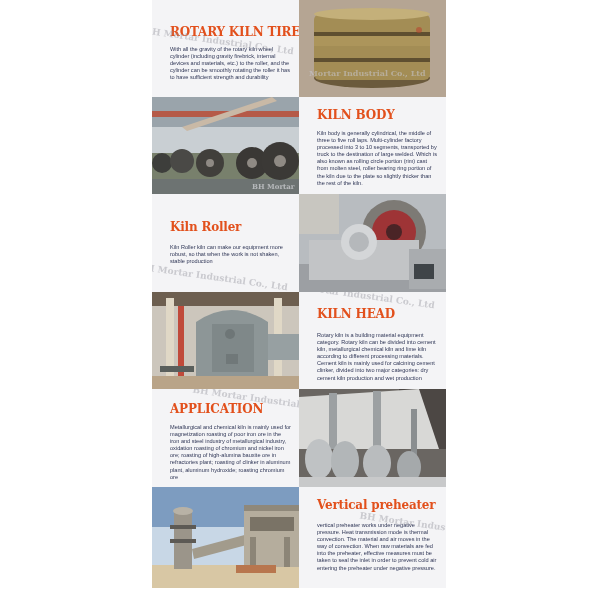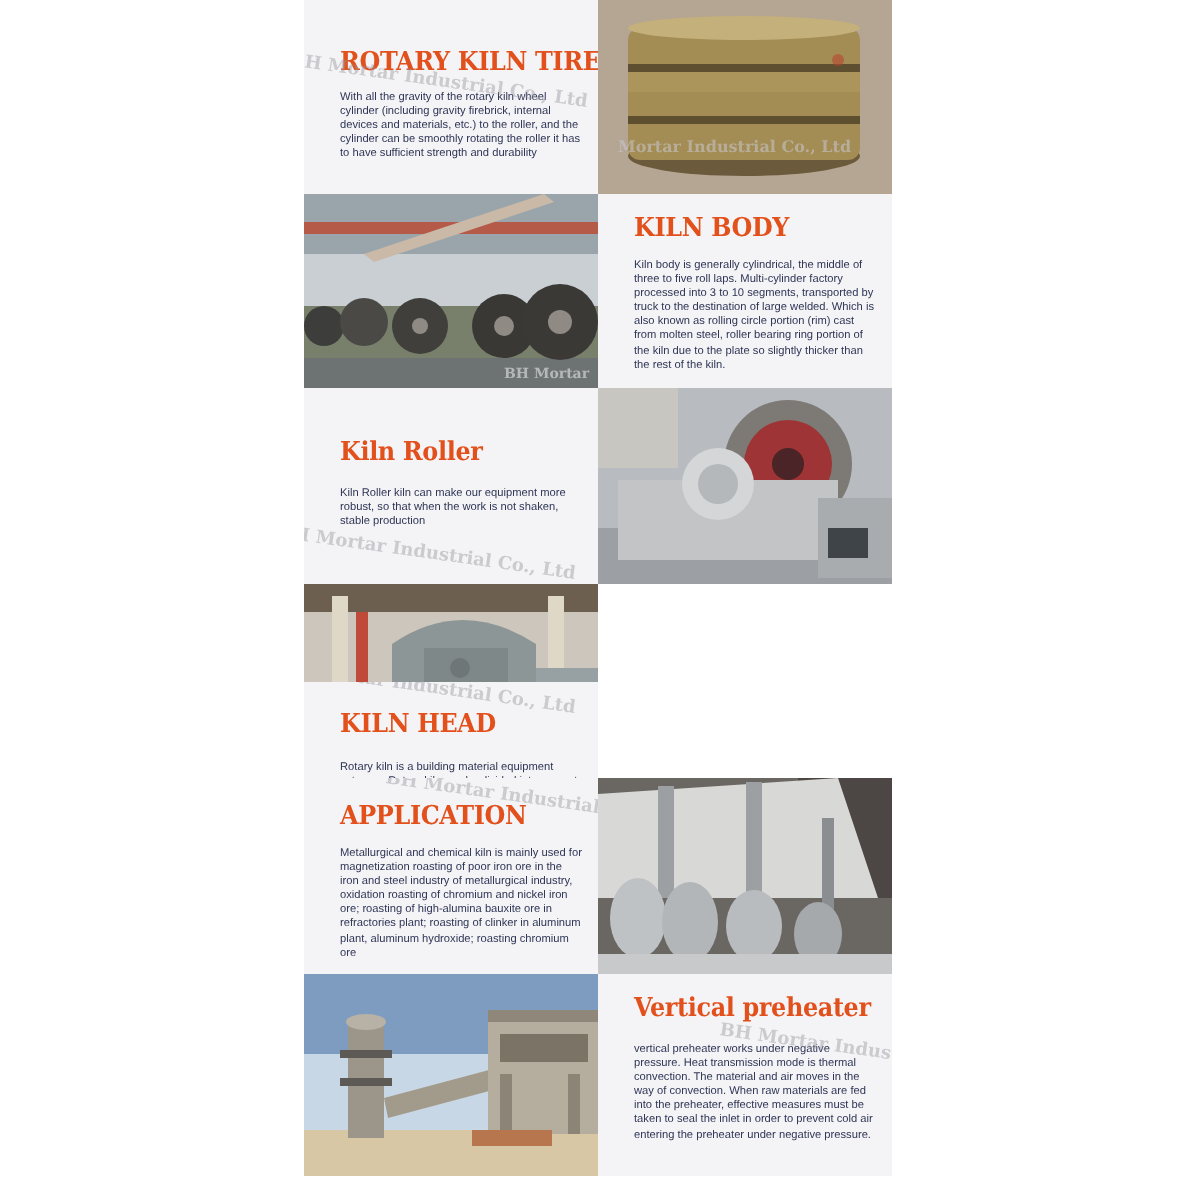--- a/index.html
+++ b/index.html
@@ -90,21 +90,21 @@
         <circle cx="95" cy="38" r="8" fill="#4a2426"></circle>
         <rect x="10" y="46" width="110" height="40" fill="#c2c4c6"></rect>
         <circle cx="60" cy="48" r="18" fill="#d4d6d8"></circle>
         <circle cx="60" cy="48" r="10" fill="#b5b8bb"></circle>
         <rect x="110" y="55" width="37" height="40" fill="#a9acaf"></rect>
         <rect x="115" y="70" width="20" height="15" fill="#3f4448"></rect>
       </svg>
     </div>
   </div>
 
-  <div class="row" style="top:292px;height:97px;flex-direction:column;">
+  <div class="row" style="top:292px;height:97px;">
     <div class="cell">
       <svg class="photo" viewBox="0 0 147 97" preserveAspectRatio="none">
         <rect width="147" height="97" fill="#ccc6bc"></rect>
         <rect y="0" width="147" height="14" fill="#6d5f50"></rect>
         <rect x="26" y="14" width="6" height="72" fill="#c04a3a"></rect>
         <rect x="14" y="6" width="8" height="80" fill="#e0d8c6"></rect>
         <rect x="122" y="6" width="8" height="80" fill="#e0d8c6"></rect>
         <path d="M44 86 L44 30 Q79 6 116 30 L116 86 Z" fill="#8d9697"></path>
         <rect x="60" y="32" width="42" height="48" fill="#7f8889"></rect>
         <circle cx="78" cy="42" r="5" fill="#6e7677"></circle>

